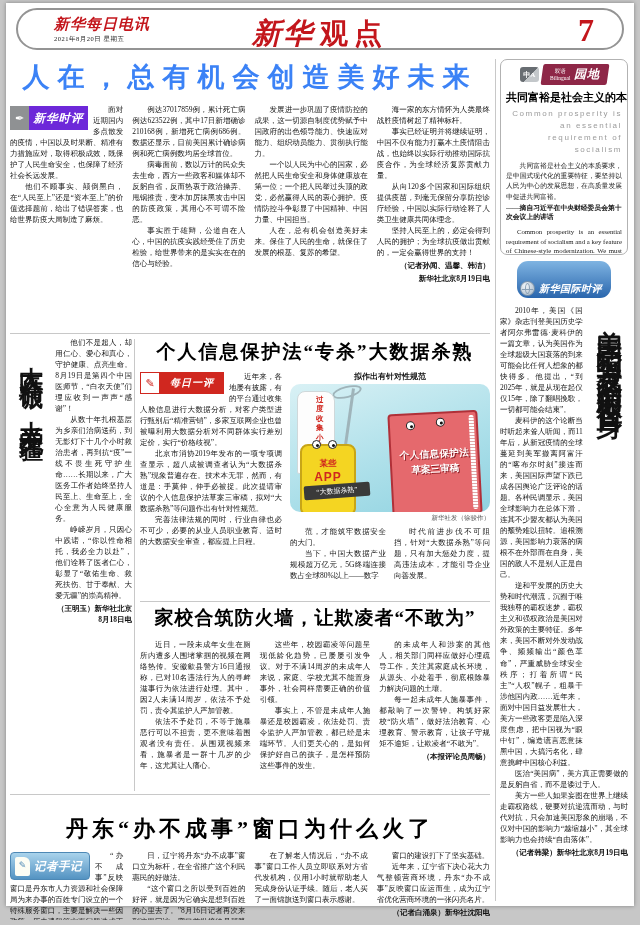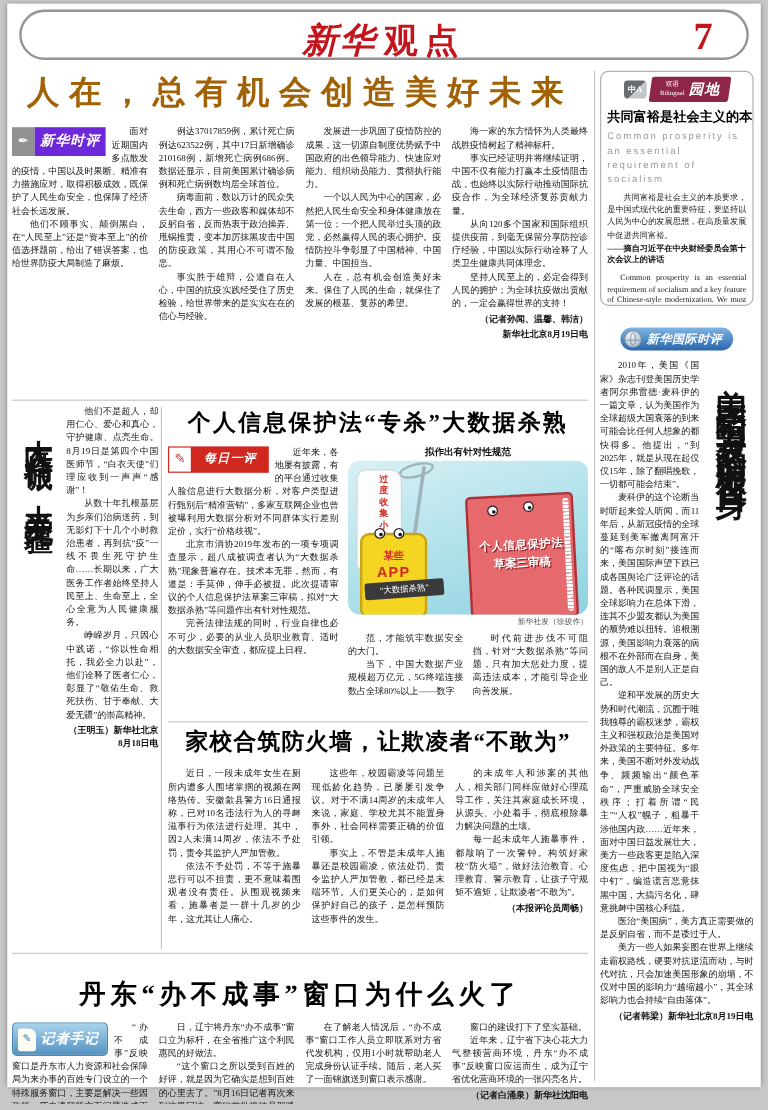--- a/index.html
+++ b/index.html
@@ -19,21 +19,21 @@
 
   
   .bodytext { font-size:7.5px; line-height:1.47; text-align:justify; color:#141414; }
   .bodytext p { text-indent:2em; }
   .byline { font-size:7.5px; font-weight:bold; text-align:right; color:#111; margin-top:2px; }
   .divider-h { position:absolute; background:#c8c8c8; height:1px; }
   .divider-v { position:absolute; background:#c8c8c8; width:1px; }
 
   
   .art-a { position:absolute; left:4px; top:56px; width:480px; }
-  .headline-a { text-align:center; font-size:27px; font-weight:bold; color:#a16207; letter-spacing:8px; white-space:nowrap; }
+  .headline-a { text-align:center; font-size:27px; font-weight:bold; color:#3b82f6; letter-spacing:8px; white-space:nowrap; }
   .cols-a { display:flex; gap:9px; margin-top:9px; height:222px; overflow:hidden; }
   .cols-a .col { flex:1; }
 
   .badge-sh { float:left; width:78px; height:24px; display:flex; margin:2px 5px 3px 0; }
   .badge-sh .sh-icon { width:19px; background:#8f9193; color:#fff; display:flex; align-items:center; justify-content:center; font-size:11px; }
   .badge-sh .sh-box { flex:1; background:#6d28d9; color:#fff; font-weight:bold; font-style:italic; font-size:11.5px; display:flex; align-items:center; justify-content:center; letter-spacing:1px; font-family:"Liberation Sans",sans-serif; }
 
   
   .art-b { position:absolute; left:4px; top:334px; width:122px; height:456px; overflow:hidden; }
   .vh-b { float:left; writing-mode:vertical-rl; font-size:24px; font-weight:bold; letter-spacing:6px; height:276px; margin:10px 7px 4px 3px; color:#111; }
@@ -84,40 +84,44 @@
   .badge-jz .jz-label { color:#fff; font-weight:bold; font-style:italic; font-size:11.5px; margin-left:4px; letter-spacing:.5px; font-family:"Liberation Sans",sans-serif; }
 
   
   .bi-box { position:absolute; left:494px; top:56px; width:128px; height:196px; border:1px solid #b2b2b2; border-radius:7px; overflow:hidden; padding:4px 5px; }
   .bi-badge { display:flex; justify-content:center; align-items:center; }
   .za-icon { width:19px; height:15px; border-radius:3px; background:linear-gradient(135deg,#686d72 55%,#c3c7ca 55%); color:#fff; font-size:7px; font-weight:bold; display:flex; align-items:center; justify-content:center; margin-right:3px; }
   .bi-flag { background:#8e2747; color:#fff; display:flex; align-items:center; gap:4px; padding:2px 8px; transform:skewX(-8deg); border-radius:2px; }
   .bi-flag .sm { font-size:5.5px; line-height:1.2; text-align:center; transform:skewX(8deg); }
   .bi-flag .lg { font-size:12px; font-weight:bold; font-style:italic; letter-spacing:1px; transform:skewX(8deg); }
   .bi-cn-title { font-size:11px; font-weight:bold; text-align:center; margin-top:5px; white-space:nowrap; }
-  .bi-en-title { font-size:8px; color:#9b9b9b; text-align:left; letter-spacing:1.6px; line-height:1.5; margin-top:3px; font-family:"Liberation Sans",sans-serif; }
+  .bi-en-title { font-size:8px; color:#9b9b9b; text-align:right; letter-spacing:1.6px; line-height:1.5; margin-top:3px; font-family:"Liberation Sans",sans-serif; }
   .bi-cn-quote { font-size:6.8px; line-height:1.5; text-align:justify; text-indent:2em; margin-top:5px; color:#222; }
   .bi-cn-src { font-size:6.8px; font-weight:bold; margin-top:1px; color:#111; line-height:1.4; }
   .bi-en-quote { font-size:6.8px; line-height:1.45; text-align:justify; text-indent:1.6em; margin-top:5px; color:#1a1a1a; }
 
   .art-f { position:absolute; left:494px; top:258px; width:128px; height:640px; overflow:hidden; }
-  .badge-intl { display:flex; align-items:center; width:fit-content; margin:12px auto 7px; background:linear-gradient(#7fb4e2,#2a66ad); border-radius:11px; padding:2px 9px 2px 3px; }
+  .badge-intl { display:flex; align-items:center; width:fit-content; margin:0 auto 7px; background:linear-gradient(#7fb4e2,#2a66ad); border-radius:11px; padding:20px 9px 2px 3px; }
   .globe { position:relative; width:15px; height:15px; border-radius:50%; background:radial-gradient(circle at 35% 30%,#f4f7fa,#9fb2c4); border:1px solid #7d93a8; margin-right:4px; }
   .globe::after { content:""; position:absolute; inset:1px 4px; border:1px solid #8aa0b4; border-radius:50%; }
   .globe::before { content:""; position:absolute; left:1px; right:1px; top:6.5px; border-top:1px solid #8aa0b4; }
   .intl-label { color:#fff; font-weight:bold; font-style:italic; font-size:10px; letter-spacing:.5px; white-space:nowrap; font-family:"Liberation Sans",sans-serif; }
   .f-body { height:606px; overflow:hidden; }
   .vh-f { float:right; writing-mode:vertical-rl; font-size:26px; font-weight:bold; letter-spacing:7px; height:438px; margin:4px 0 6px 7px; color:#111; }
 </style>
 </head>
 <body>
 
 <div class="page">
 
   <div class="masthead">
+    <div class="brand-block">
+      <div class="brand">新华每日电讯</div>
+      <div class="mast-date">2021年8月20日 星期五</div>
+    </div>
     <div class="mast-title">
       <span class="script">新华</span><span class="rest">观点</span>
     </div>
     <div class="page-num">7</div>
   </div>
 
   <div class="divider-h" style="left:4px; top:330px; width:480px;"></div>
   <div class="divider-h" style="left:134px; top:598px; width:350px;"></div>
   <div class="divider-h" style="left:4px; top:791px; width:480px;"></div>
   <div class="divider-v" style="left:128px; top:336px; height:452px;"></div>

